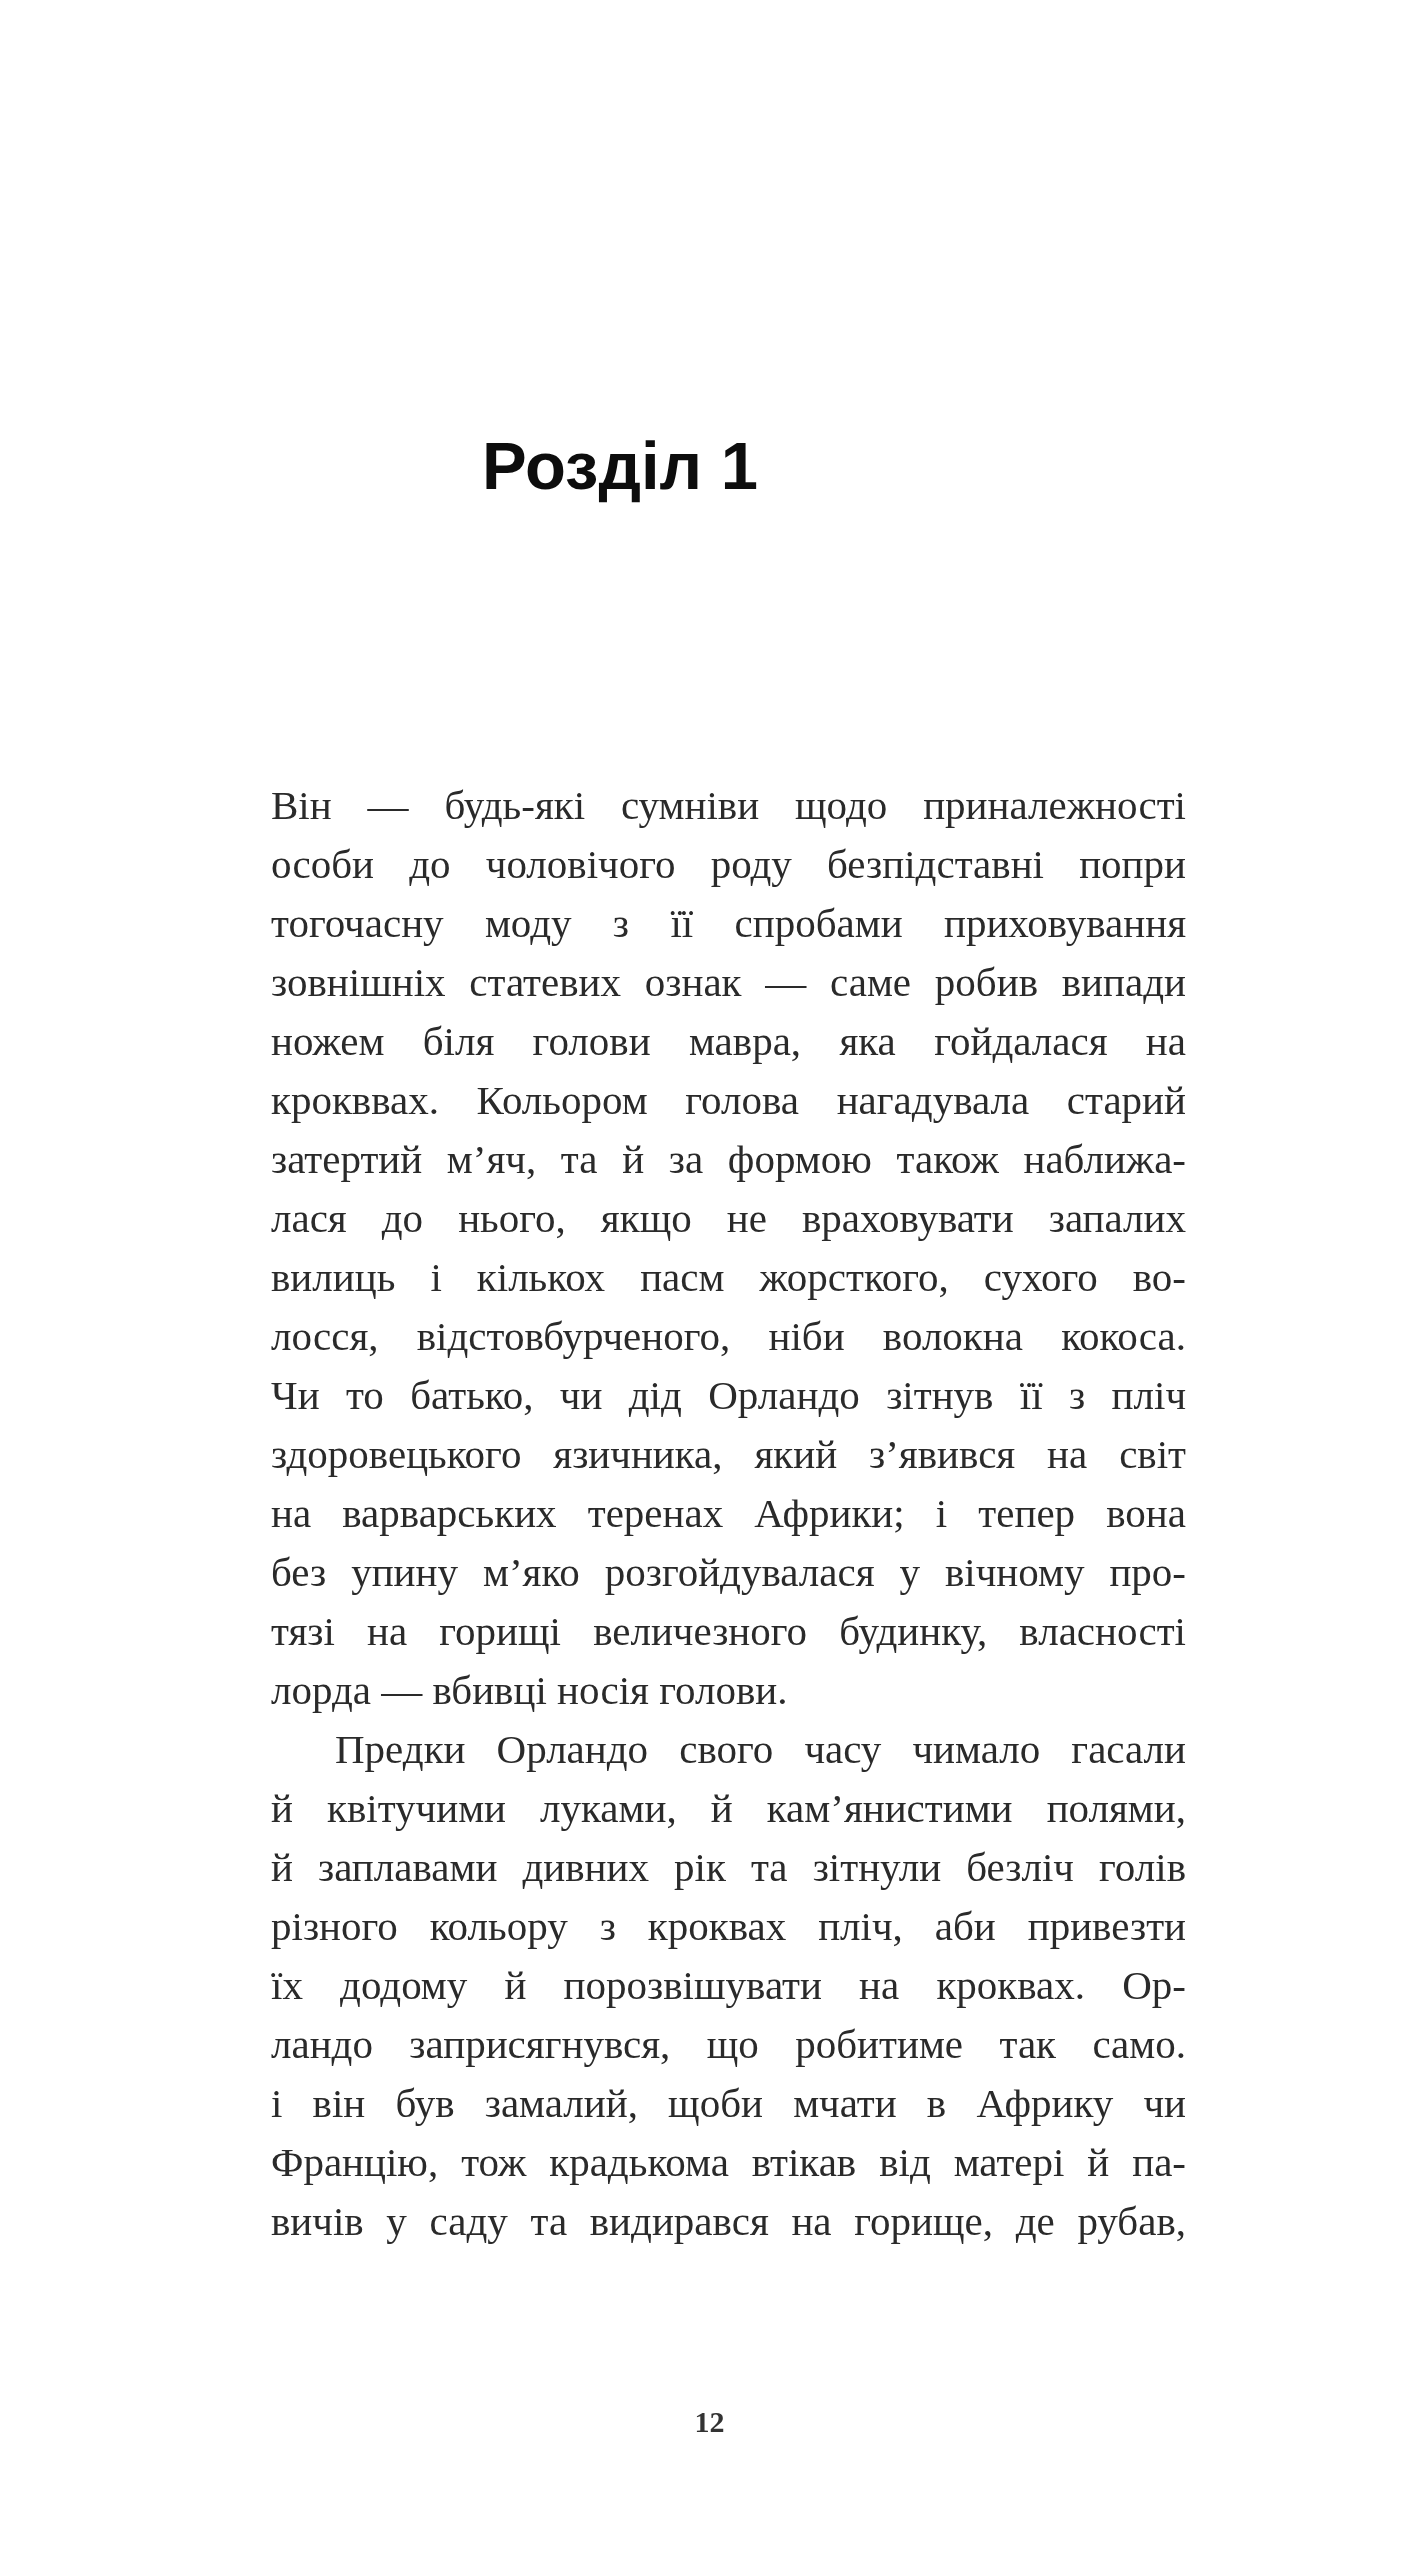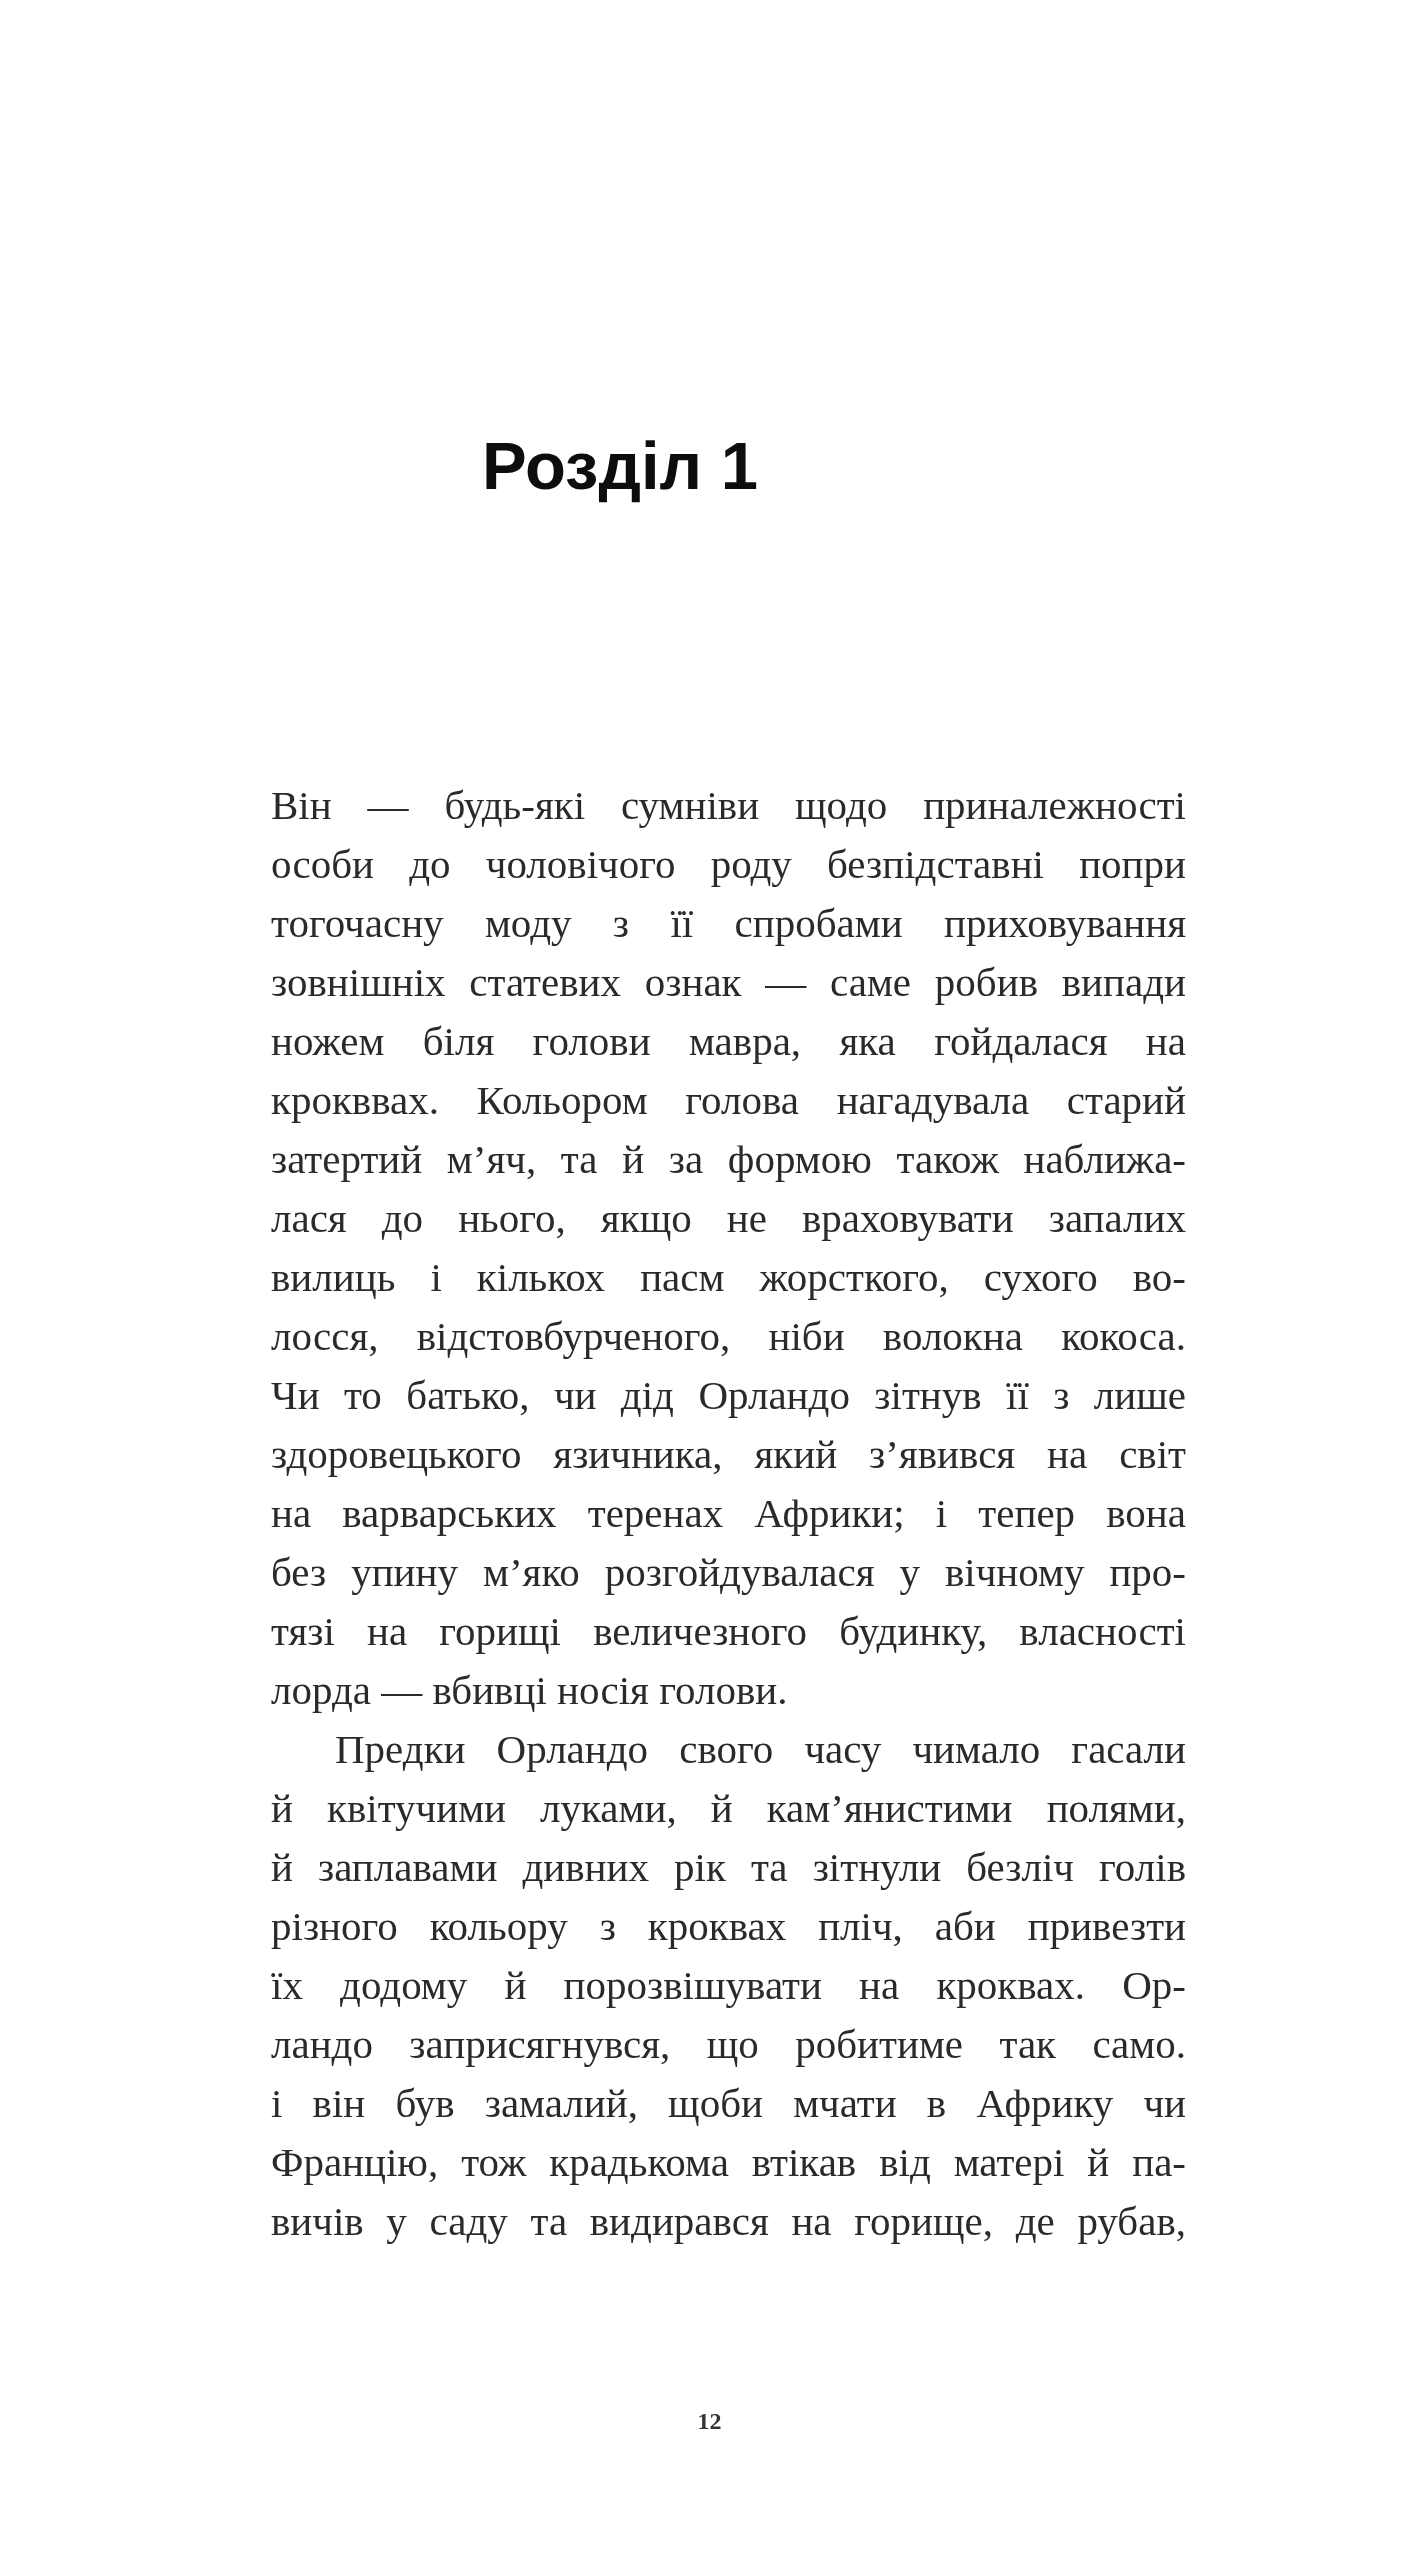--- a/index.html
+++ b/index.html
@@ -61,21 +61,21 @@
       padding-left: 64px;
     }
     .page-number {
       position: absolute;
       left: 0;
       width: 1419px;
       top: 2403px;
       text-align: center;
       font-family: "Liberation Serif", "DejaVu Serif", serif;
       font-weight: bold;
-      font-size: 24px;
+      font-size: 30px;
       line-height: 37px;
       color: #333333;
     }
   </style>
 </head>
 <body>
 
 <div class="page">
 
   <div class="chapter-title">Розділ 1</div>
@@ -86,21 +86,21 @@
       <span class="line">Він — будь-які сумніви щодо приналежності</span>
       <span class="line">особи до чоловічого роду безпідставні попри</span>
       <span class="line">тогочасну моду з її спробами приховування</span>
       <span class="line">зовнішніх статевих ознак — саме робив випади</span>
       <span class="line">ножем біля голови мавра, яка гойдалася на</span>
       <span class="line">крокввах. Кольором голова нагадувала старий</span>
       <span class="line">затертий м’яч, та й за формою також наближа-</span>
       <span class="line">лася до нього, якщо не враховувати запалих</span>
       <span class="line">вилиць і кількох пасм жорсткого, сухого во-</span>
       <span class="line">лосся, відстовбурченого, ніби волокна кокоса.</span>
-      <span class="line">Чи то батько, чи дід Орландо зітнув її з лише</span>
+      <span class="line">Чи то батько, чи дід Орландо зітнув її з пліч</span>
       <span class="line">здоровецького язичника, який з’явився на світ</span>
       <span class="line">на варварських теренах Африки; і тепер вона</span>
       <span class="line">без упину м’яко розгойдувалася у вічному про-</span>
       <span class="line">тязі на горищі величезного будинку, власності</span>
       <span class="line last">лорда — вбивці носія голови.</span>
     </div>
 
     <div class="paragraph">
       <span class="line indent">Предки Орландо свого часу чимало гасали</span>
       <span class="line">й квітучими луками, й кам’янистими полями,</span>

